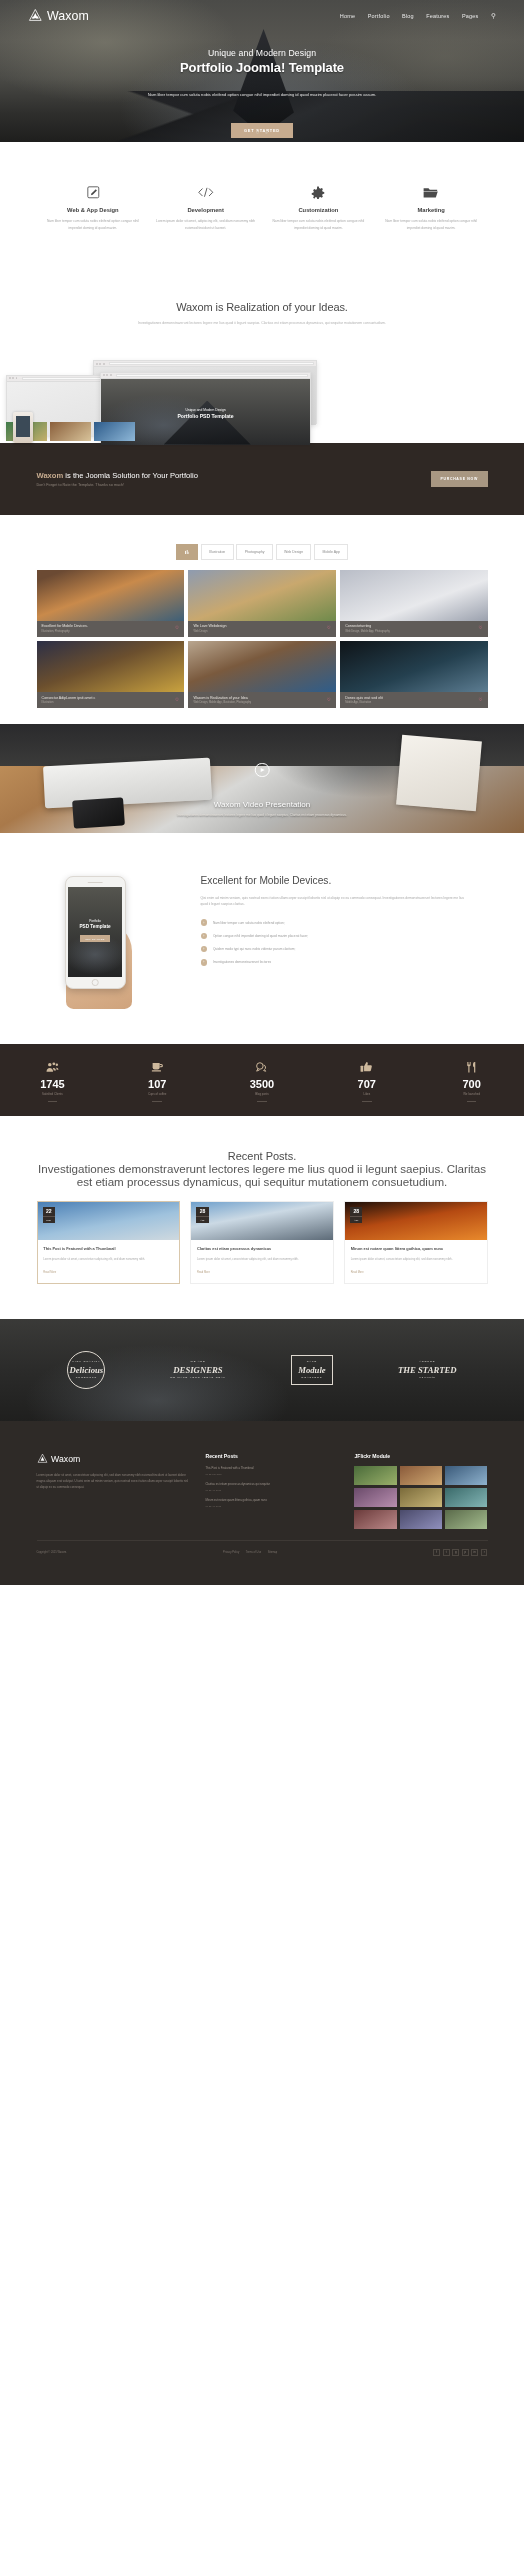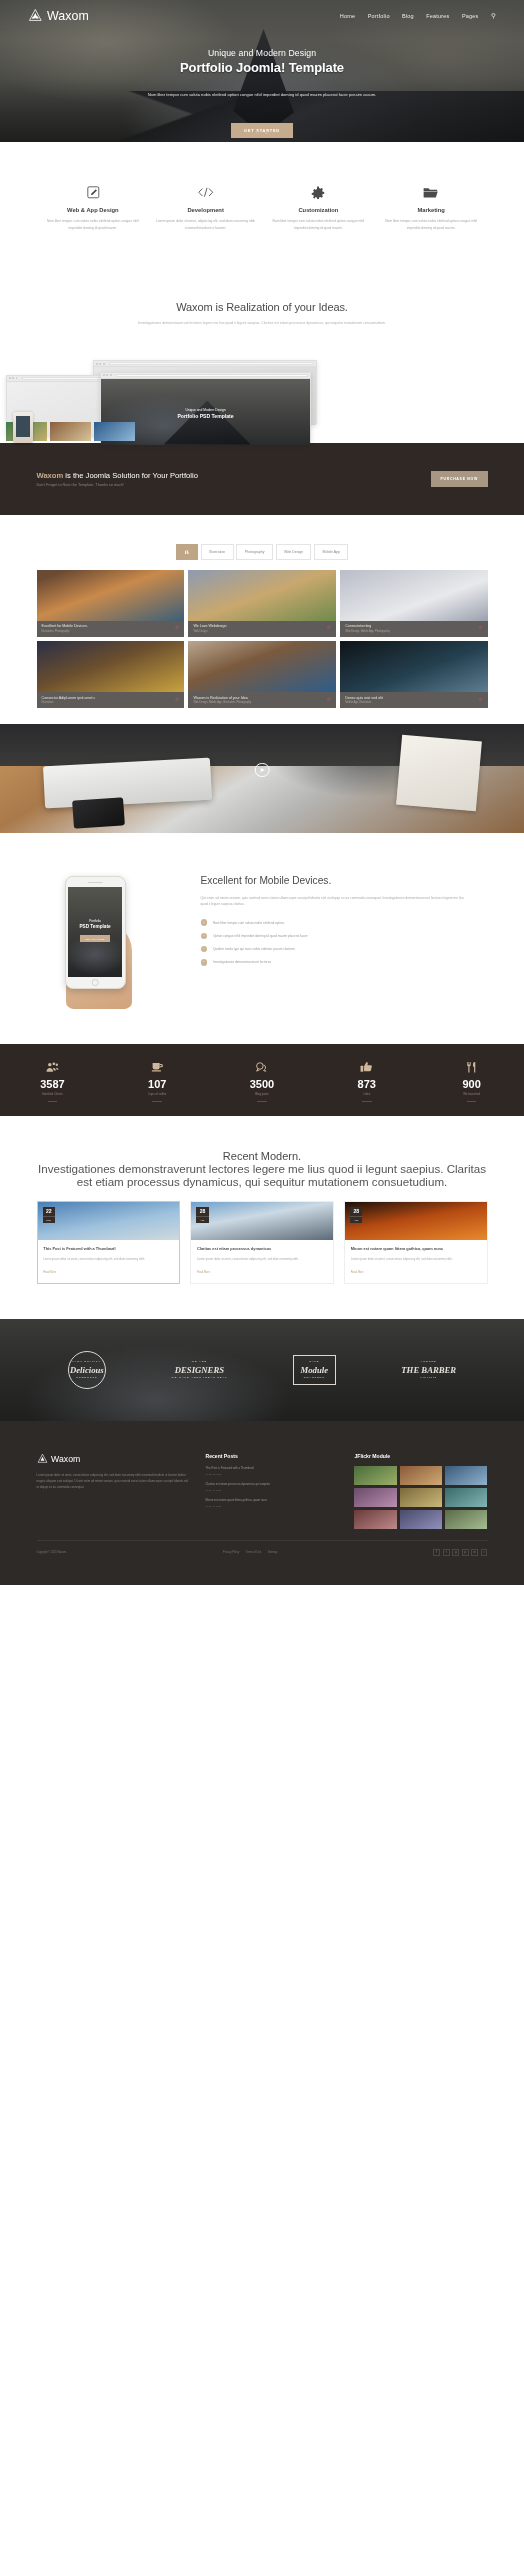--- a/index.html
+++ b/index.html
@@ -571,20 +571,24 @@
   </section>
 
   <section class="video">
     <div class="dark"></div>
     <div class="pad"></div>
     <div class="kbd"></div>
     <div class="phone"></div>
     <div class="play">
         <i></i>
       </div>
+    <div class="video-cap container">
+      <h3>Waxom Video Presentation</h3>
+      <p>Investigationes demonstraverunt lectores legere me lius quod ii legunt saepius. Claritas est etiam processus dynamicus.</p>
+    </div>
   </section>
 
   <section class="mobile container">
     <div class="mobile-left">
       <div class="hand"></div>
       <div class="iphone">
         <div class="spk"></div>
         <div class="scr">
           <div class="cap">
             <div class="a">Portfolio</div>
@@ -624,21 +628,21 @@
       <div class="ic">
         <svg width="13" height="11.6" viewBox="0 0 24 20" fill="#cdb89c">
           <circle cx="7" cy="6" r="3.2"></circle>
             <circle cx="14.5" cy="4.6" r="2.6"></circle>
             <circle cx="20" cy="6.2" r="2.2"></circle>
           <path d="M1 19c0-4 2.7-6.6 6-6.6s6 2.6 6 6.6z"></path>
             <path d="M12.5 12.5c2.6-1.4 5.6.4 5.9 4.2h-4.2c-.1-1.7-.7-3.1-1.7-4.2z"></path>
           <path d="M18.5 11.8c2.2-.8 4.4.8 4.5 3.7h-3.3c0-1.4-.4-2.7-1.2-3.7z"></path>
         </svg>
       </div>
-      <div class="num">3587</div>
+      <div class="num">1745</div>
       <div class="lbl">Satisfied Clients</div>
       <div class="hr"></div>
     </div>
     <div class="counter">
       <div class="ic">
         <svg width="13" height="11.6" viewBox="0 0 24 20" fill="#cdb89c">
           <path d="M3 3h13v8a4 4 0 01-4 4H7a4 4 0 01-4-4z"></path>
           <path d="M16 5h3a3 3 0 010 6h-3V9h2.6a1.2 1.2 0 000-2.4H16z"></path>
           <rect x="1.5" y="16.5" width="17" height="2.2" rx="1"></rect>
         </svg>
@@ -659,40 +663,40 @@
       <div class="lbl">Blog posts</div>
       <div class="hr"></div>
     </div>
     <div class="counter">
       <div class="ic">
         <svg width="13" height="11.6" viewBox="0 0 24 20" fill="#cdb89c">
           <rect x="1" y="8" width="5" height="11" rx="1"></rect>
           <path d="M7.5 8.8L12 1c1.9 0 2.8 1.4 2.4 3.1l-.7 3h6c1.4 0 2.4 1.2 2.1 2.5l-1.6 7c-.2 1-1.1 1.7-2.1 1.7H7.5z"></path>
         </svg>
       </div>
-      <div class="num">873</div>
+      <div class="num">707</div>
       <div class="lbl">Likes</div>
       <div class="hr"></div>
     </div>
     <div class="counter">
       <div class="ic">
         <svg width="11.6" height="12.4" viewBox="0 0 20 20" fill="#cdb89c">
           <path d="M2 1v5a2.5 2.5 0 002 2.4V19h2V8.4A2.5 2.5 0 008 6V1H6.8v4.3H5.6V1H4.4v4.3H3.2V1z"></path>
           <path d="M15 1c-2 0-3 2.2-3 5 0 2.2.8 3.6 2 4V19h2V1z"></path>
         </svg>
       </div>
-      <div class="num">900</div>
+      <div class="num">700</div>
       <div class="lbl">We launched</div>
       <div class="hr"></div>
     </div>
   </section>
 
   <section class="posts">
     <div class="container">
-      <h2>Recent Modern.</h2>
+      <h2>Recent Posts.</h2>
       <p>Investigationes demonstraverunt lectores legere me lius quod ii legunt saepius. Claritas est etiam processus dynamicus, qui sequitur mutationem consuetudium.</p>
       <div class="post-grid">
         <article class="post hl">
           <div class="ph ph1">
             <div class="date">
               <div class="d">22</div>
               <div class="m">Mar.</div>
             </div>
           </div>
           <div class="body">
@@ -746,21 +750,21 @@
     </div>
     <div class="badge">
       <div class="box">
         <div class="l1">CAFE</div>
         <div class="l2">Module</div>
         <div class="l3">ROASTERS</div>
       </div>
     </div>
     <div class="badge">
       <div class="l1">AROUND</div>
-      <div class="l2">THE BARBER</div>
+      <div class="l2">THE STARTED</div>
       <div class="l3">Haircuts</div>
     </div>
   </section>
 
   <footer class="footer">
     <div class="container">
       <div class="frow">
         <div class="fcol first">
           <div class="flogo">
             <span>

